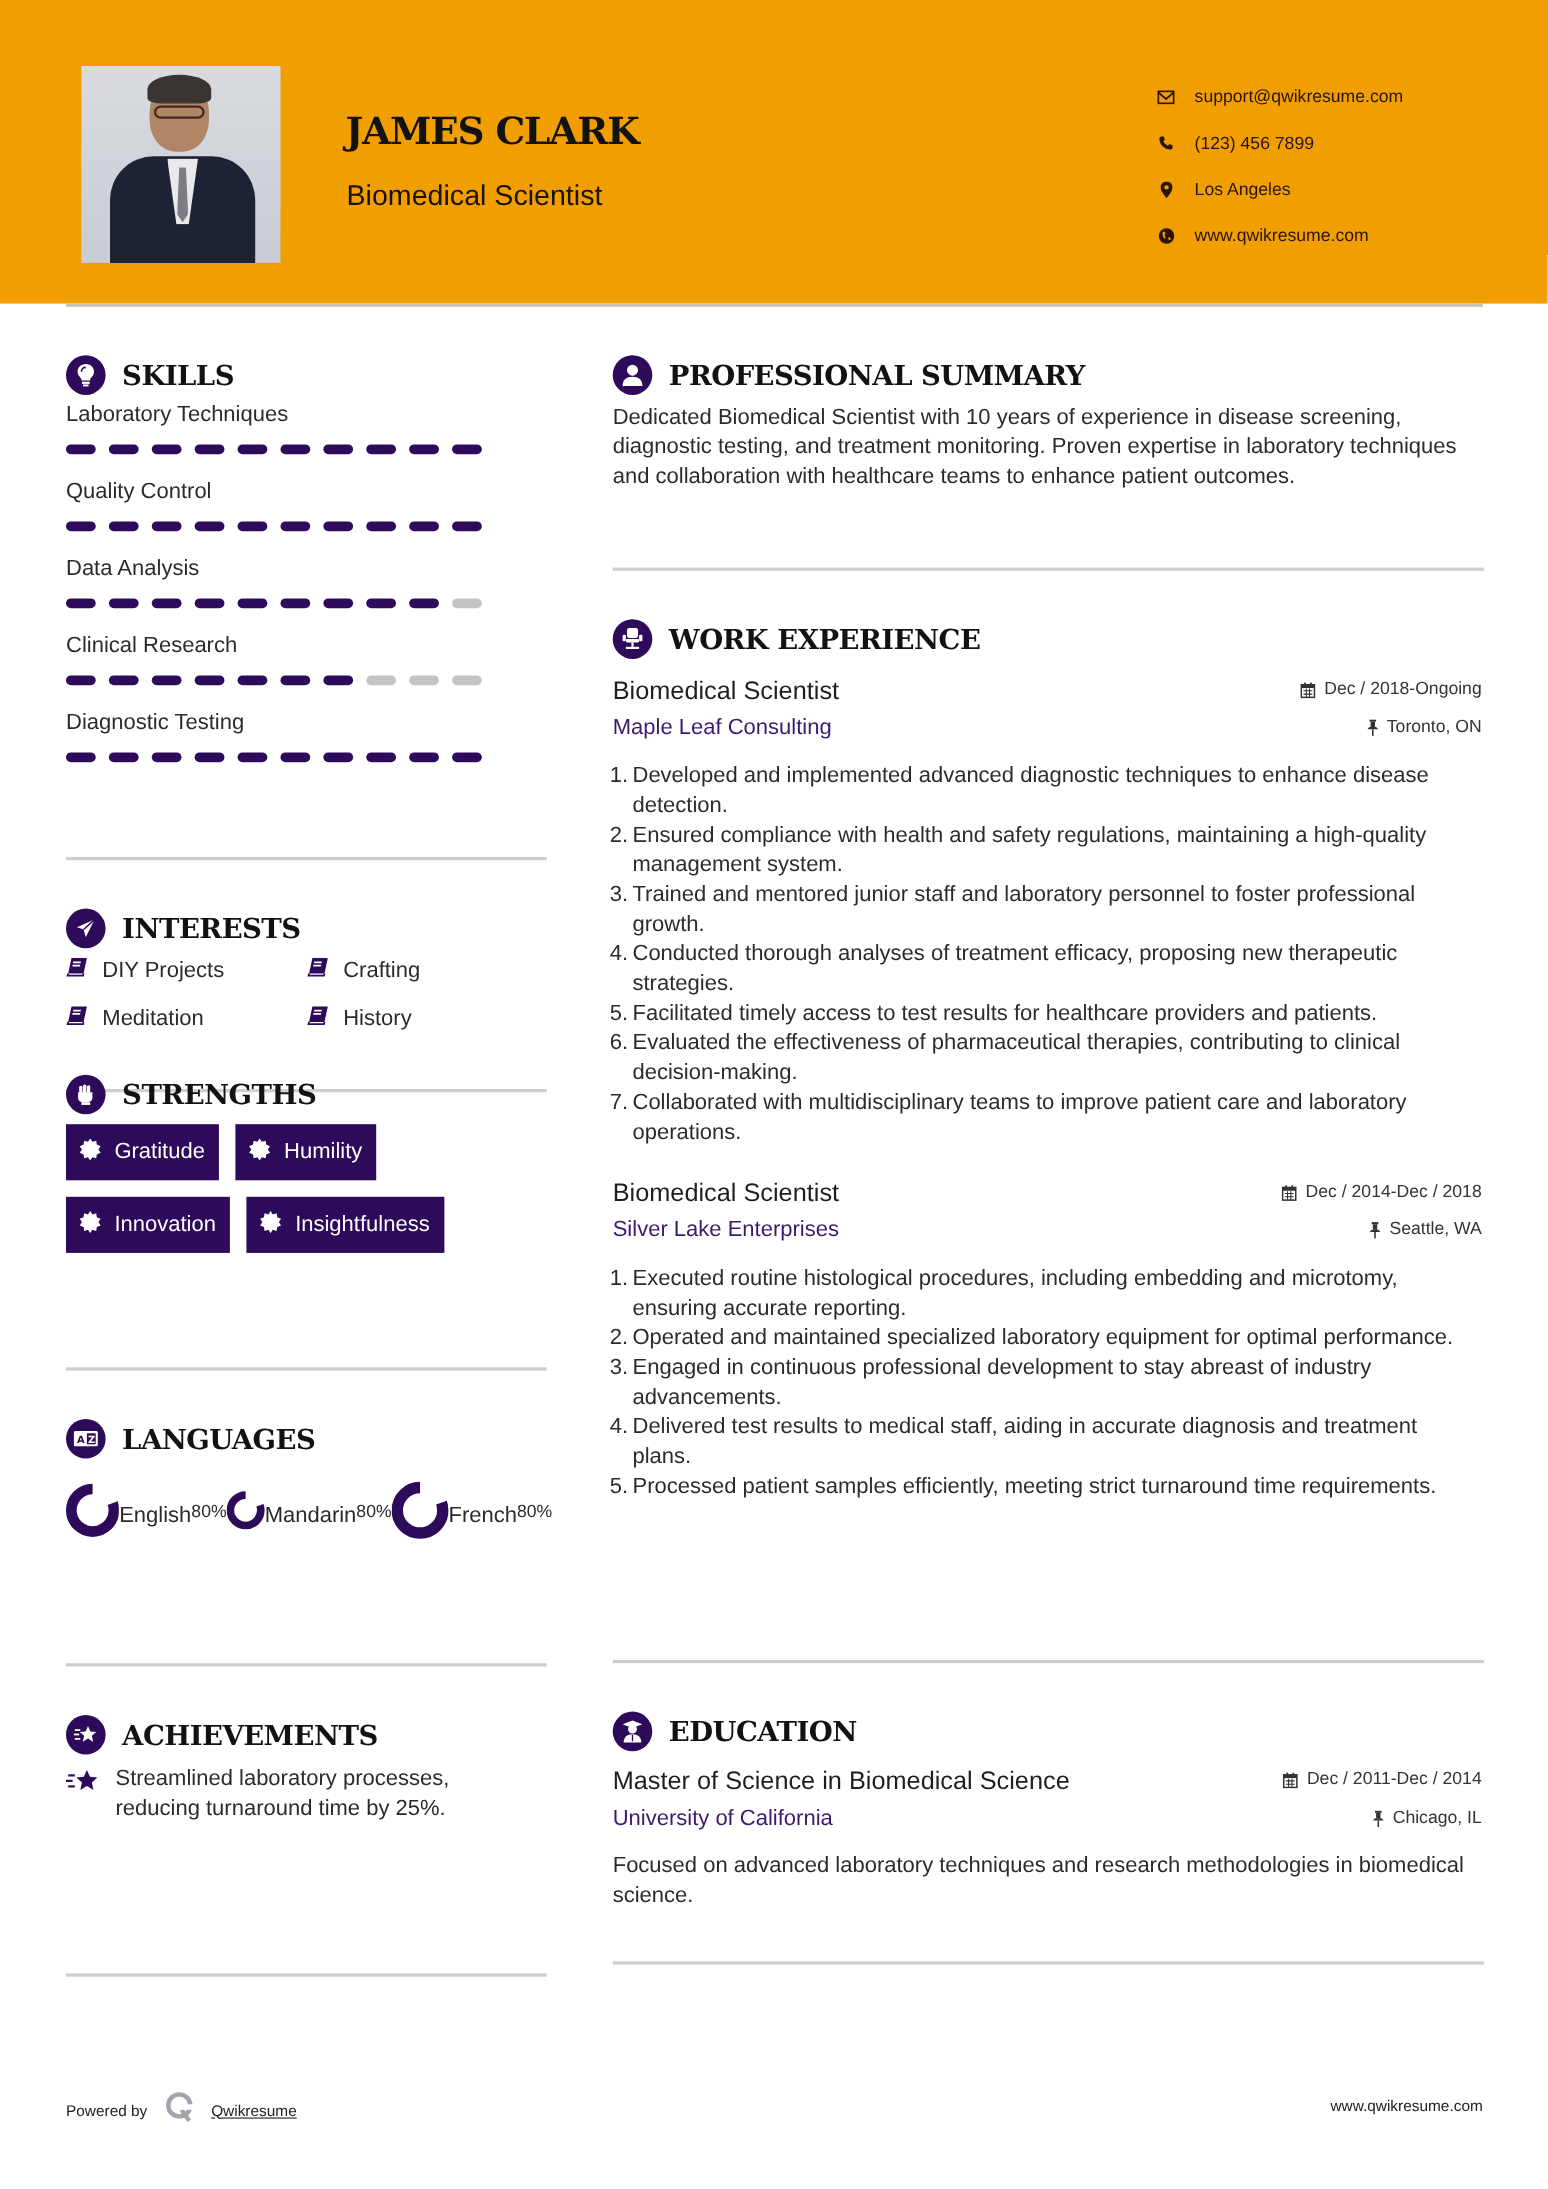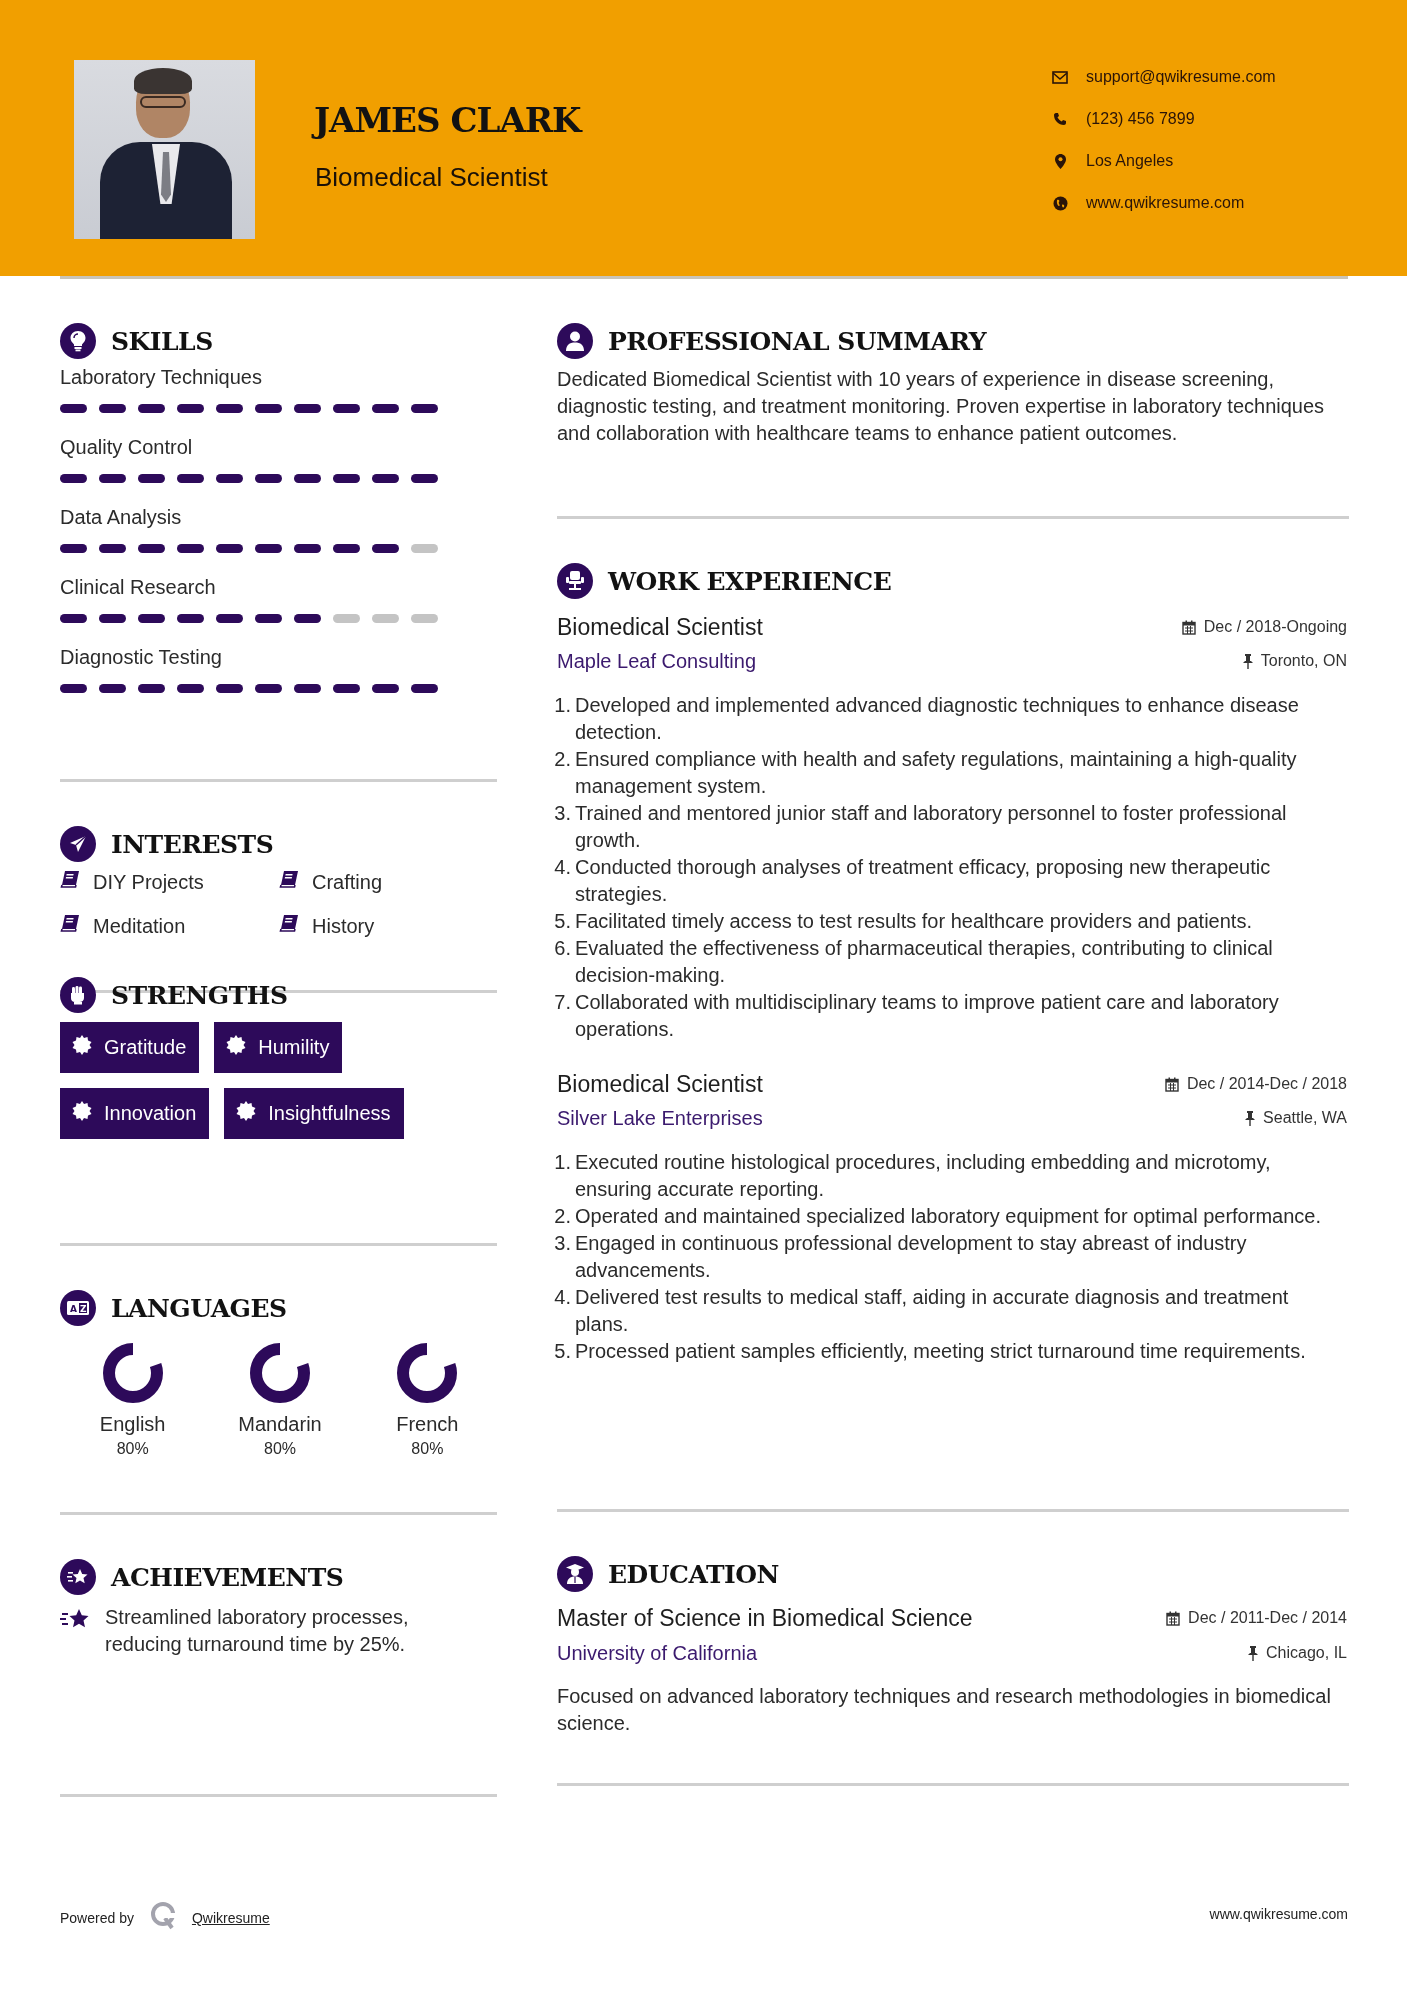--- a/index.html
+++ b/index.html
@@ -14,21 +14,21 @@
   .photo .hair { position: absolute; left: 60px; top: 8px; width: 58px; height: 26px; border-radius: 50% 50% 20% 20%; background: #3a3432; }
   .photo .glasses { position: absolute; left: 66px; top: 36px; width: 46px; height: 12px; border: 2px solid #3a2a22; border-radius: 6px; }
   .photo .body { position: absolute; left: 26px; top: 82px; width: 132px; height: 110px; background: #1d2234; border-radius: 40px 40px 0 0; }
   .photo .shirt { position: absolute; left: 78px; top: 84px; width: 28px; height: 60px; background: #e9e9ec; clip-path: polygon(0 0,100% 0,70% 100%,30% 100%); }
   .photo .tie { position: absolute; left: 87px; top: 92px; width: 10px; height: 50px; background: #7c7d84; clip-path: polygon(20% 0,80% 0,100% 85%,50% 100%,0 85%); }
 
   .name { position: absolute; left: 314px; top: 100px; font-family: "DejaVu Serif", "Liberation Serif", serif; font-weight: bold; font-size: 34px; color: #121212; letter-spacing: -1px; }
   .title { position: absolute; left: 315px; top: 162px; font-size: 26px; color: #1a1108; }
 
   .contact { position: absolute; left: 1050px; top: 56px; }
-  .contact-row { display: flex; align-items: center; height: 42px; }
+  .contact-row { display: flex; align-items: flex-end; height: 42px; }
   .contact-icon { width: 20px; height: 20px; margin-right: 16px; display: flex; align-items: center; justify-content: center; }
   .contact-text { font-size: 16px; color: #2a1408; }
 
   
   .section { position: absolute; }
   .sec-head { display: flex; align-items: center; height: 38px; }
   .sec-icon { width: 36px; height: 36px; border-radius: 50%; background: #2d0a5a; display: flex; align-items: center; justify-content: center; margin-right: 15px; flex-shrink: 0; }
   .sec-title { font-family: "DejaVu Serif", "Liberation Serif", serif; font-weight: bold; font-size: 25px; color: #121212; letter-spacing: -0.5px; }
   .divider { position: absolute; height: 3px; background: #cfcfcf; }
 
@@ -43,21 +43,21 @@
   .interest { display: flex; align-items: center; font-size: 20px; color: #2b2b2b; height: 26px; }
   .interest .book { margin-right: 13px; }
 
   
   .tags { display: flex; flex-wrap: wrap; gap: 15px 15px; width: 440px; margin-top: 8px; }
   .tag { background: #2d0a5a; color: #ffffff; height: 51px; display: flex; align-items: center; padding: 0 13px 0 12px; font-size: 20px; }
   .tag .badge { margin-right: 12px; }
 
   
   .langs { display: flex; margin-top: 16px; }
-  .lang { width: 146px; display: flex; flex-direction: column; align-items: center; }
+  .lang { width: 146px; display: flex; flex-direction: row; align-items: center; }
   .lang:nth-child(2) { width: 150px; }
   .lang-name { font-size: 20px; color: #2b2b2b; margin-top: 10px; }
   .lang-pct { font-size: 16px; color: #2b2b2b; margin-top: 4px; }
 
   
   .ach { display: flex; align-items: flex-start; margin-top: 8px; }
   .ach-icon { width: 32px; margin-right: 13px; flex-shrink: 0; padding-top: 4px; }
   .ach-text { font-size: 20px; color: #2b2b2b; line-height: 27px; width: 370px; }
   .ach + .ach { margin-top: 13px; }
 

